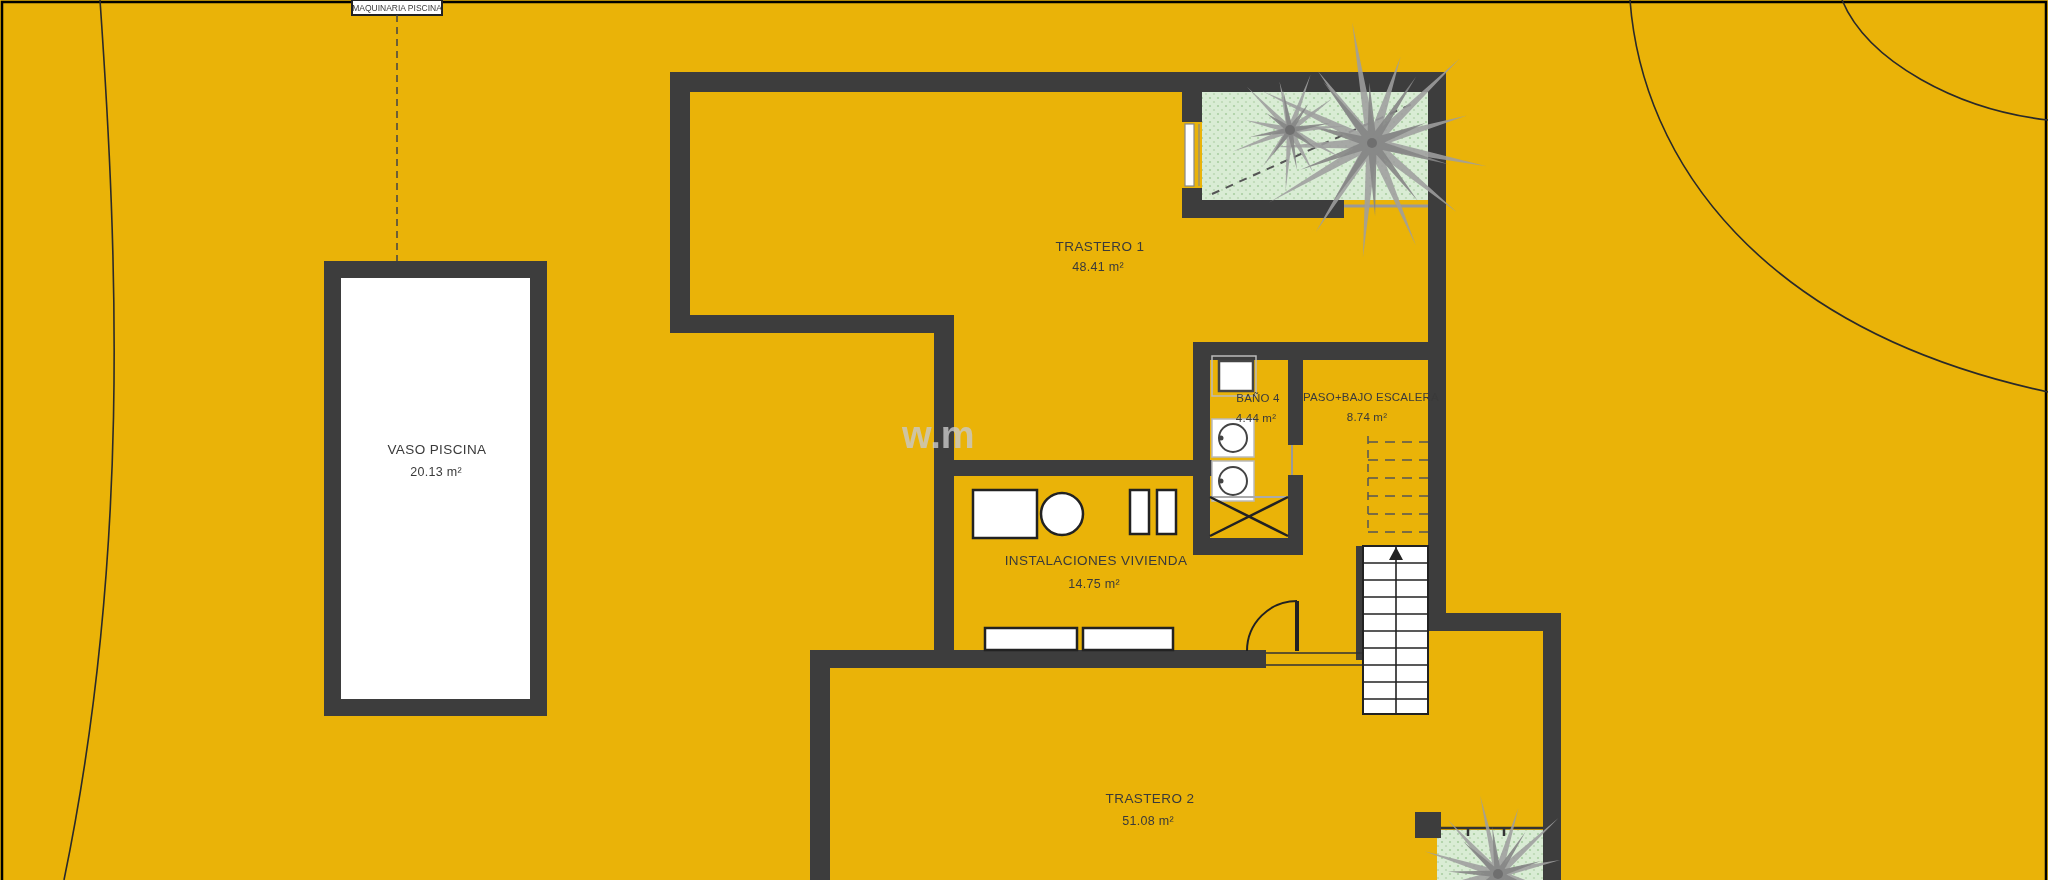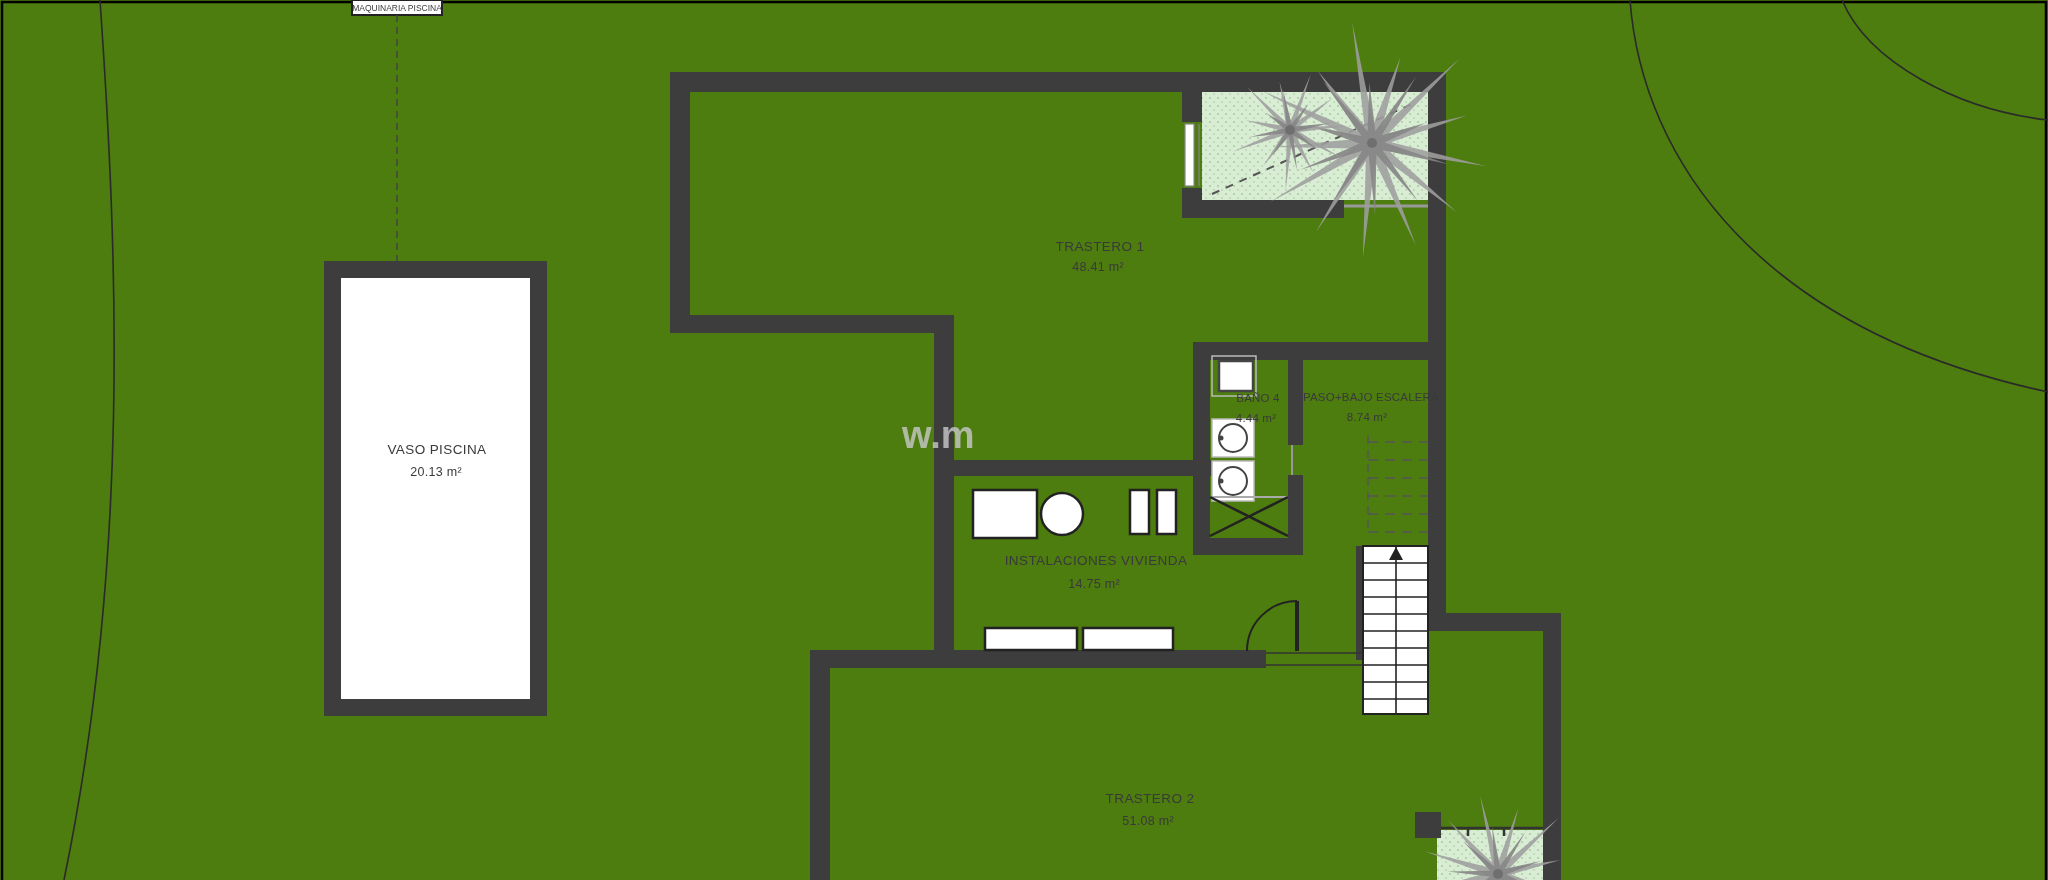--- a/index.html
+++ b/index.html
@@ -1,16 +1,16 @@
 <!DOCTYPE html>
 <html><head>
 <meta charset="utf-8">
 <style>
   html,body{margin:0;padding:0;background:#fff;}
-  #stage{position:relative;width:2048px;height:880px;background:#4d7c0f;overflow:hidden;}
+  #stage{position:relative;width:2048px;height:880px;background:#eab308;overflow:hidden;}
   svg{position:absolute;left:0;top:0;}
   text{font-family:"Liberation Sans",sans-serif;fill:#3a3a3a;}
   .room-name{font-size:13.5px;letter-spacing:.4px;}
   .room-area{font-size:12.5px;letter-spacing:.3px;}
   .small-name{font-size:11.5px;letter-spacing:.2px;}
   .tiny{font-size:8.5px;}
   .watermark{font-size:38px;fill:#c9c9c9;opacity:.8;font-weight:bold;}
 </style>
 </head>
 <body>

